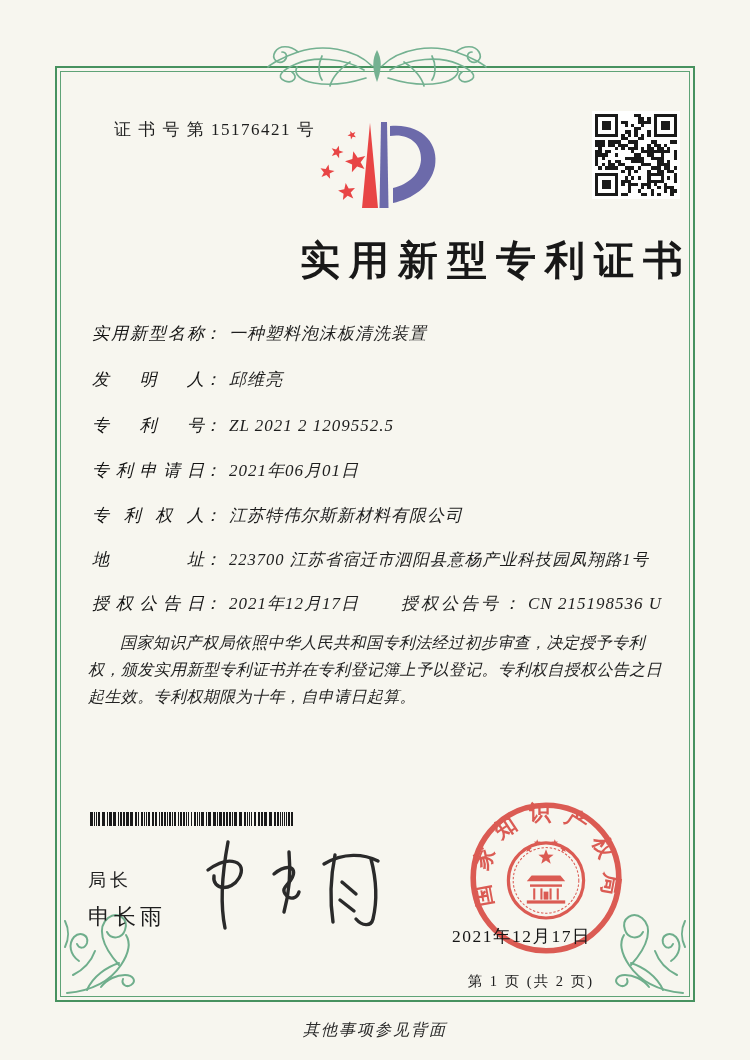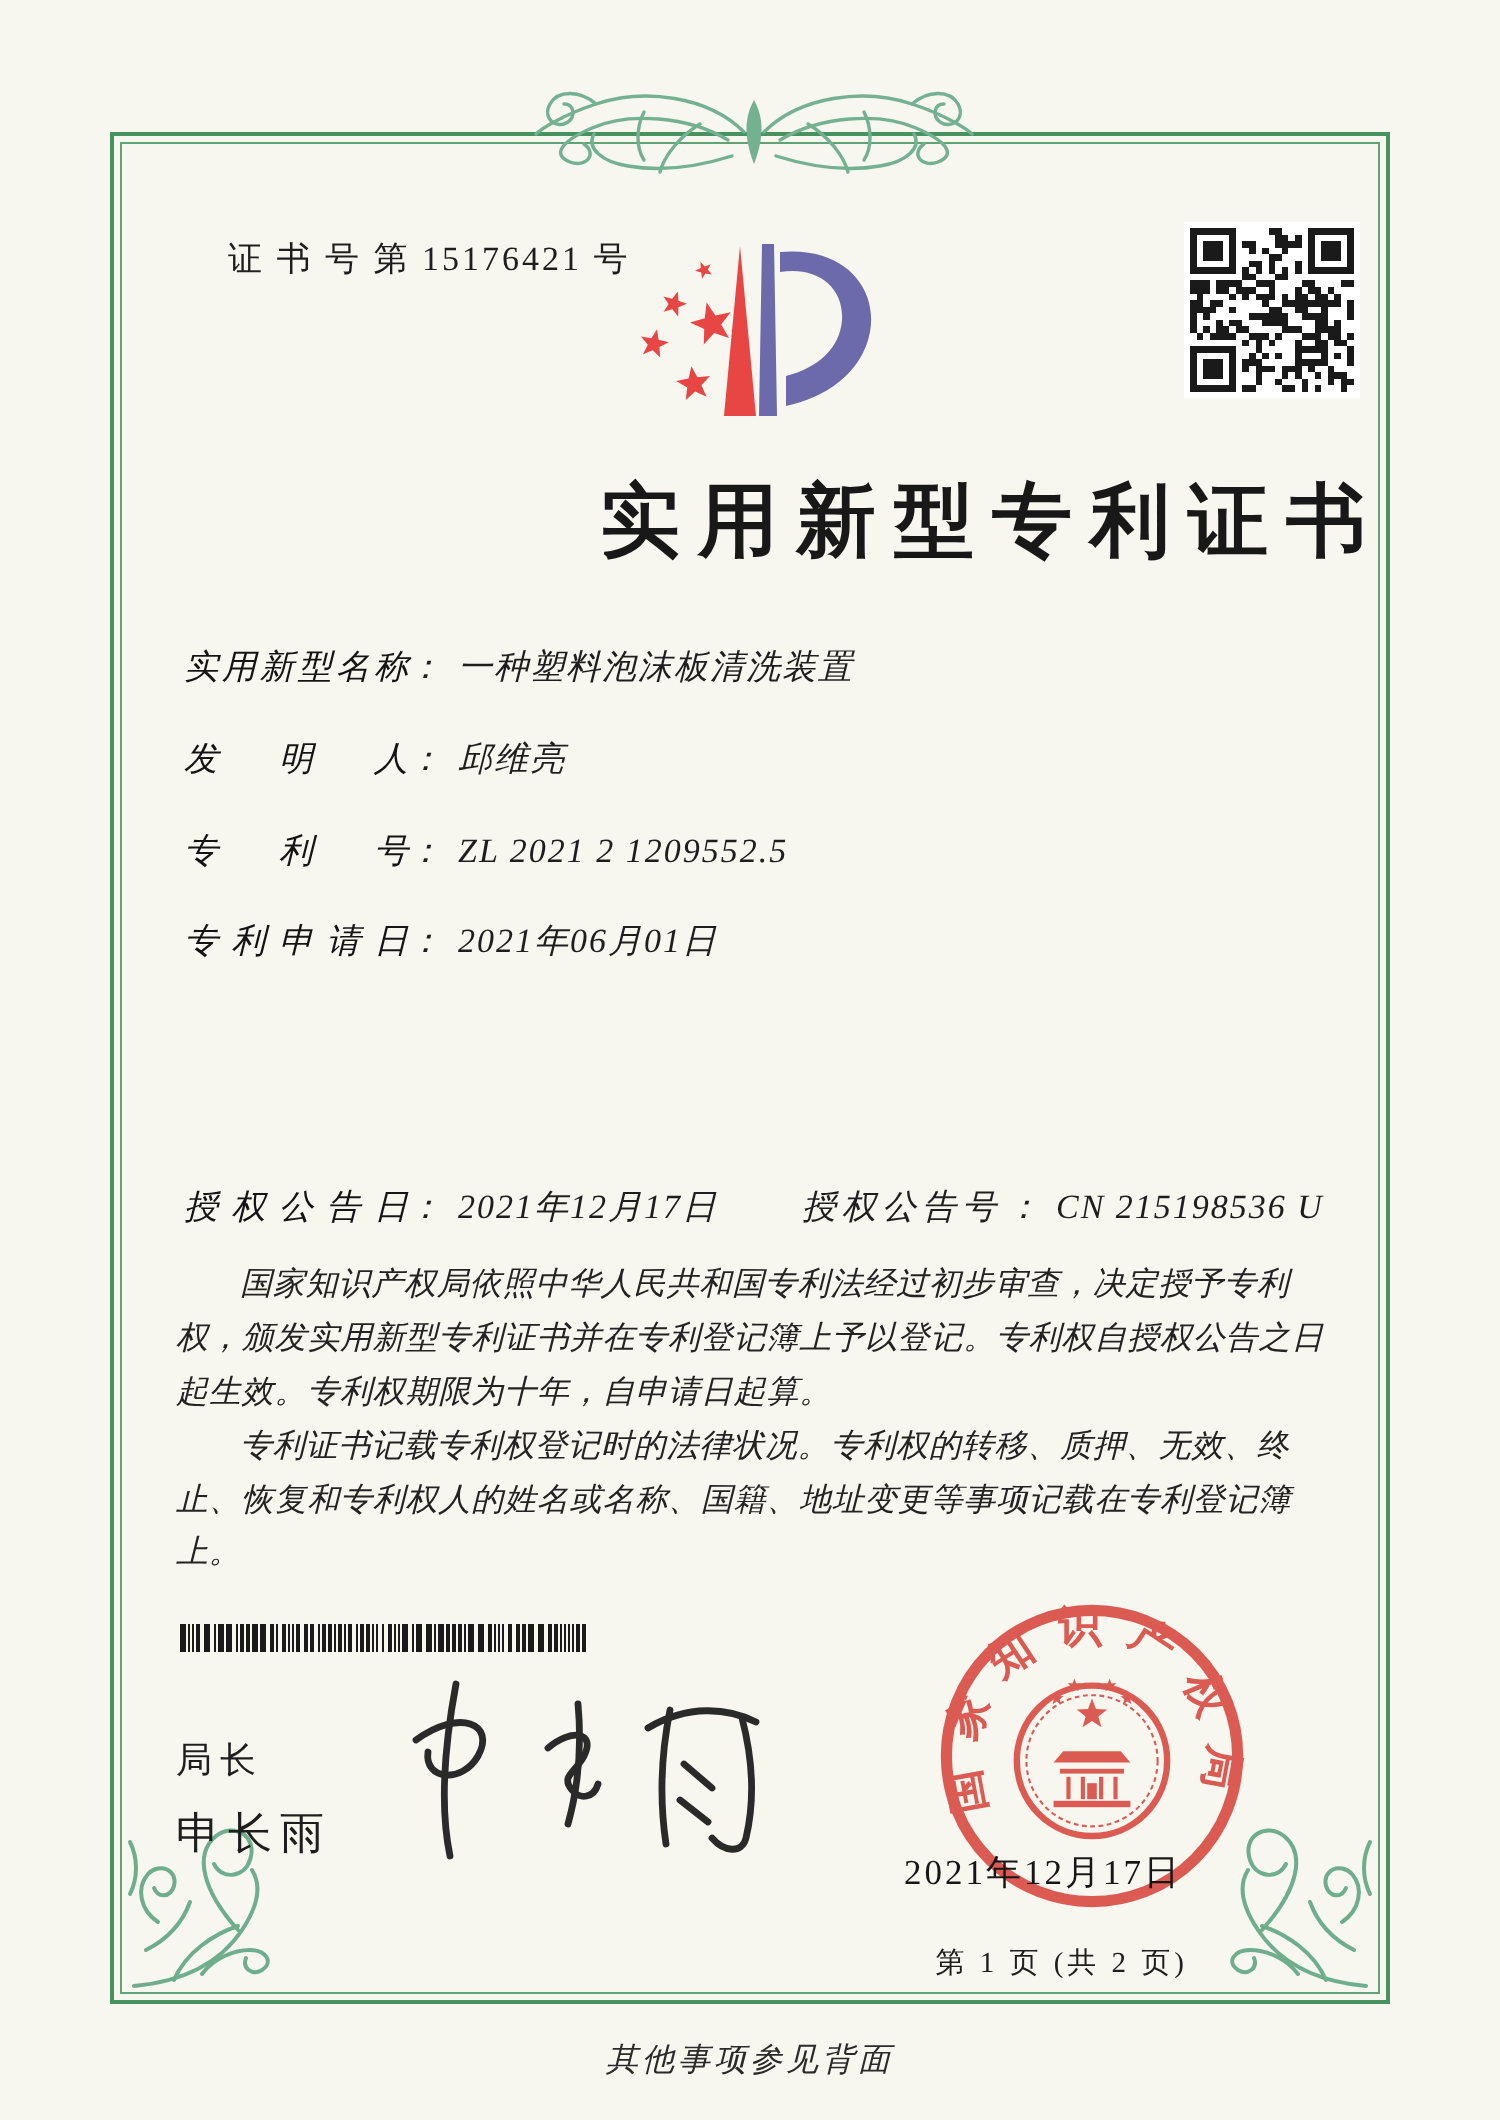--- a/index.html
+++ b/index.html
@@ -353,28 +353,33 @@
   </div>
   <div class="frow" style="top:46px">
     <span class="flabel">发明人</span><span class="fcolon">：</span><span class="fvalue">邱维亮</span>
   </div>
   <div class="frow" style="top:92px">
     <span class="flabel">专利号</span><span class="fcolon">：</span><span class="fvalue">ZL 2021 2 1209552.5</span>
   </div>
   <div class="frow" style="top:137px">
     <span class="flabel">专利申请日</span><span class="fcolon">：</span><span class="fvalue">2021年06月01日</span>
   </div>
+  <div class="frow" style="top:182px">
+    <span class="flabel">专利权人</span><span class="fcolon">：</span><span class="fvalue">江苏特伟尔斯新材料有限公司</span>
+  </div>
+  <div class="frow" style="top:226px">
+    <span class="flabel">地址</span><span class="fcolon">：</span><span class="fvalue" style="font-size:16.5px">223700 江苏省宿迁市泗阳县意杨产业科技园凤翔路1号</span>
+  </div>
   <div class="frow" style="top:270px">
     <span class="flabel">授权公告日</span><span class="fcolon">：</span><span class="fvalue">2021年12月17日</span><span class="pair2"><span class="flabel2">授权公告号</span><span class="fcolon">：</span><span class="fvalue">CN 215198536 U</span></span>
   </div>
 </div>
 
 <div class="abs paras">
   <p>国家知识产权局依照中华人民共和国专利法经过初步审查，决定授予专利权，颁发实用新型专利证书并在专利登记簿上予以登记。专利权自授权公告之日起生效。专利权期限为十年，自申请日起算。</p>
-  <p>专利证书记载专利权登记时的法律状况。专利权的转移、质押、无效、终止、恢复和专利权人的姓名或名称、国籍、地址变更等事项记载在专利登记簿上。</p>
 </div>
 
 <svg class="abs barcode-box" viewBox="0 0 206 14" preserveAspectRatio="none" shape-rendering="crispEdges">
   <g id="barcode-bars" fill="#1a1a1a">
       <rect x="0" y="0" width="3" height="14"></rect>
       <rect x="4" y="0" width="1" height="14"></rect>
       <rect x="6" y="0" width="1" height="14"></rect>
       <rect x="8" y="0" width="2" height="14"></rect>
       <rect x="12" y="0" width="3" height="14"></rect>
       <rect x="17" y="0" width="1" height="14"></rect>

